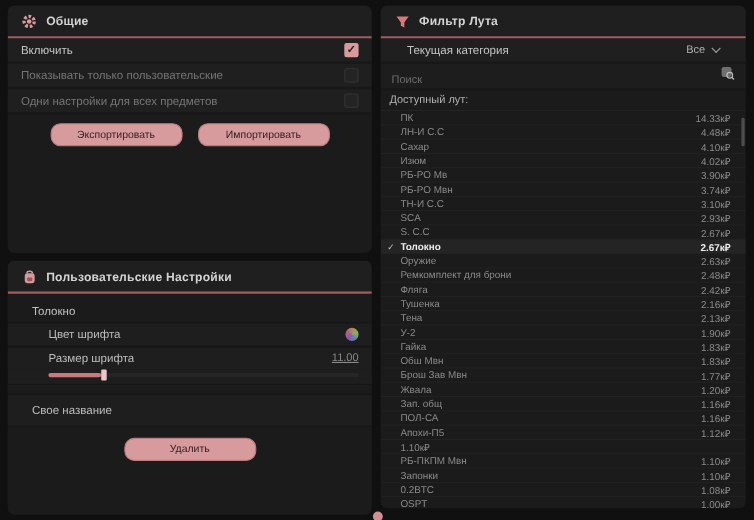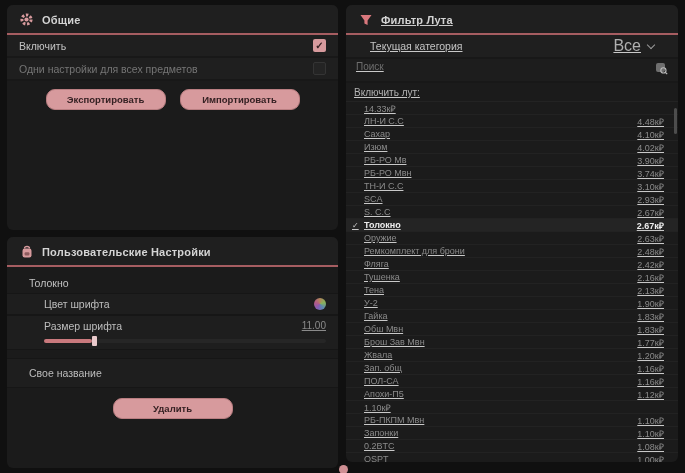--- a/index.html
+++ b/index.html
@@ -1,20 +1,20 @@
 <!DOCTYPE html>
 <html><head>
 <meta charset="utf-8">
 <style>
   * { margin:0; padding:0; box-sizing:border-box; }
   html,body { width:685px; height:473px; overflow:hidden; }
   body { background:#101010; font-family:"Liberation Sans", sans-serif; color:#c9c9c9; }
   .page { position:relative; display:flex; gap:8px; padding:5px 7px; height:473px; }
   .col-left { width:331px; display:flex; flex-direction:column; gap:7px; }
-  .col-right { flex:1;text-decoration:underline; }
+  .col-right { flex:1; }
 
   .panel { background:#1b1b1b; border-radius:6px; overflow:hidden; display:flex; flex-direction:column; }
   .panel-general { height:225px; }
   .panel-user { flex:1; }
   .panel-filter { height:457px; }
 
   .phead { display:flex; align-items:center; gap:8px; padding:7px 12px 6px 12px;
            background:#1f1f1f; border-bottom:2px solid #a65d61; }
   .phead .ptitle { font-size:11px; font-weight:bold; color:#d4d4d4; letter-spacing:.2px; }
   .picon { width:15px; height:15px; display:inline-flex; align-items:center; justify-content:center; }
@@ -22,26 +22,26 @@
   
   .grow { display:flex; align-items:center; justify-content:space-between;
           min-height:23px; padding:2px 12px; background:#1f1f1f; border-bottom:2px solid #181818; }
   .grow .glabel { font-size:10.5px; color:#c4c4c4; }
   .grow.dim .glabel { color:#757575; }
   .checkbox { width:13px; height:13px; border-radius:2px; background:#d79a9d;
               display:flex; align-items:center; justify-content:center;
               font-size:10px; color:#342022; font-weight:bold; line-height:1; cursor:pointer; }
   .checkbox.off { background:#242424; border:1px solid #343434; color:transparent; }
   .dropdown { display:flex; align-items:center; gap:7px; cursor:pointer; }
-  .dropdown .dval { font-size:16px; color:#b0b0b0;text-align:center; }
+  .dropdown .dval { font-size:10px; color:#b0b0b0;text-align:center; }
   .chev { width:6px; height:6px; border-right:1.5px solid #9a9a9a; border-bottom:1.5px solid #9a9a9a;
           transform:rotate(45deg); margin-top:-3px; }
   .btnrow { display:flex; justify-content:center; gap:14px; padding:8px 0 10px 0; }
   .pbtn { background:#d79a9d; color:#352123; border:1px solid #b97e81; border-radius:9px;
-          font-size:9.5px; font-weight:bold; padding:4px 16px; min-width:120px;
+          font-size:9.5px; font-weight:normal; padding:4px 16px; min-width:120px;
           font-family:"Liberation Sans", sans-serif; cursor:pointer; }
 
   
   .usr-item { font-size:10.5px; color:#c2c2c2; padding:10px 12px 4px 22px; }
   .usr-row { display:flex; justify-content:space-between;
              padding:4px 12px 4px 37px; background:#1e1e1e; border-bottom:1px solid #161616; border-top:1px solid #161616; }
   .usr-row .glabel { font-size:10.5px; color:#bdbdbd; }
   .usr-val { font-size:10px; color:#8a8a8a;text-decoration:underline; }
   .colorwheel { width:12px; height:12px; border-radius:50%; cursor:pointer; opacity:.85;
                 background:conic-gradient(#c96,#9c6,#69c,#96c,#c69,#c96); }
@@ -54,21 +54,21 @@
                   background:#1e1e1e; border-top:1px solid #161616; border-bottom:1px solid #161616; margin-top:8px; }
   .usr-name-row .glabel { font-size:10.5px; color:#bdbdbd; white-space:nowrap; }
   .txtinput { flex:1; background:transparent; border:none; outline:none; color:#cccccc;
               font-size:10px; font-family:"Liberation Sans", sans-serif; }
   .delrow { display:flex; justify-content:center; padding:10px 0; }
 
   
   .frow { display:flex; align-items:center; justify-content:space-between;
           min-height:23px; padding:2px 24px; background:#1f1f1f; border-bottom:2px solid #181818; }
   .frow .glabel { font-size:10.5px; color:#c4c4c4; }
-  .searchrow { display:flex; align-items:flex-start; min-height:20px; padding:2px 10px;
+  .searchrow { display:flex; align-items:flex-end; min-height:20px; padding:2px 10px;
                background:#1d1d1d; border-bottom:2px solid #181818; }
   .searchrow input { flex:1; background:transparent; border:none; outline:none;
                      font-size:10px; color:#c0c0c0; font-family:"Liberation Sans", sans-serif; }
   .searchrow input::placeholder { color:#6e6e6e; }
   .listlabel { font-size:10px; color:#b3b3b3; padding:4px 8px 3px 8px; }
   .lootlist { position:relative; flex:1; overflow:hidden; border-top:1px solid #232323; }
   .lrow { display:flex; align-items:center; height:13px; padding:0 14px 0 6px;
           border-bottom:1px solid #222222; cursor:pointer; }
   .lrow .lcheck { width:12px; font-size:8px; color:#cccccc; flex:0 0 12px; }
   .lrow .lname { flex:1; font-size:9px; color:#8b8b8b; white-space:nowrap; overflow:hidden; }
@@ -99,20 +99,24 @@
         </span>
         <span class="ptitle">Общие</span>
       </header>
 
       <div class="grow">
         <span class="glabel">Включить</span>
         <span class="checkbox">✓</span>
       </div>
 
 
+      <div class="grow dim">
+        <span class="glabel">Показывать только пользовательские</span>
+        <span class="checkbox off"></span>
+      </div>
 
       <div class="grow dim">
         <span class="glabel">Одни настройки для всех предметов</span>
         <span class="checkbox off"></span>
       </div>
 
       <div class="btnrow">
         <button class="pbtn">Экспортировать</button>
         <button class="pbtn">Импортировать</button>
       </div>
@@ -183,26 +187,27 @@
         <input type="text" placeholder="Поиск" style="">
         <span class="sicon">
           <svg width="13" height="13" viewBox="0 0 13 13">
             <rect x="1" y="1" width="9" height="9" rx="2" fill="#6f6f6f"></rect>
             <circle cx="8.4" cy="8.4" r="2.6" fill="none" stroke="#bdbdbd" stroke-width="1.1"></circle>
             <line x1="10.3" y1="10.3" x2="12.2" y2="12.2" stroke="#bdbdbd" stroke-width="1.2"></line>
           </svg>
         </span>
       </div>
 
-      <div class="listlabel">Включить лут:</div>
+      <div class="listlabel">Доступный лут:</div>
 
       <div class="lootlist">
         <div class="vscroll"></div>
       <div class="lrow">
     <span class="lcheck"></span>
+    <span class="lname">ПК</span>
     <span class="lval">14.33к₽</span>
   </div>
           <div class="lrow">
     <span class="lcheck"></span>
     <span class="lname">ЛН-И С.С</span>
     <span class="lval">4.48к₽</span>
   </div>
           <div class="lrow">
     <span class="lcheck"></span>
     <span class="lname">Сахар</span>

